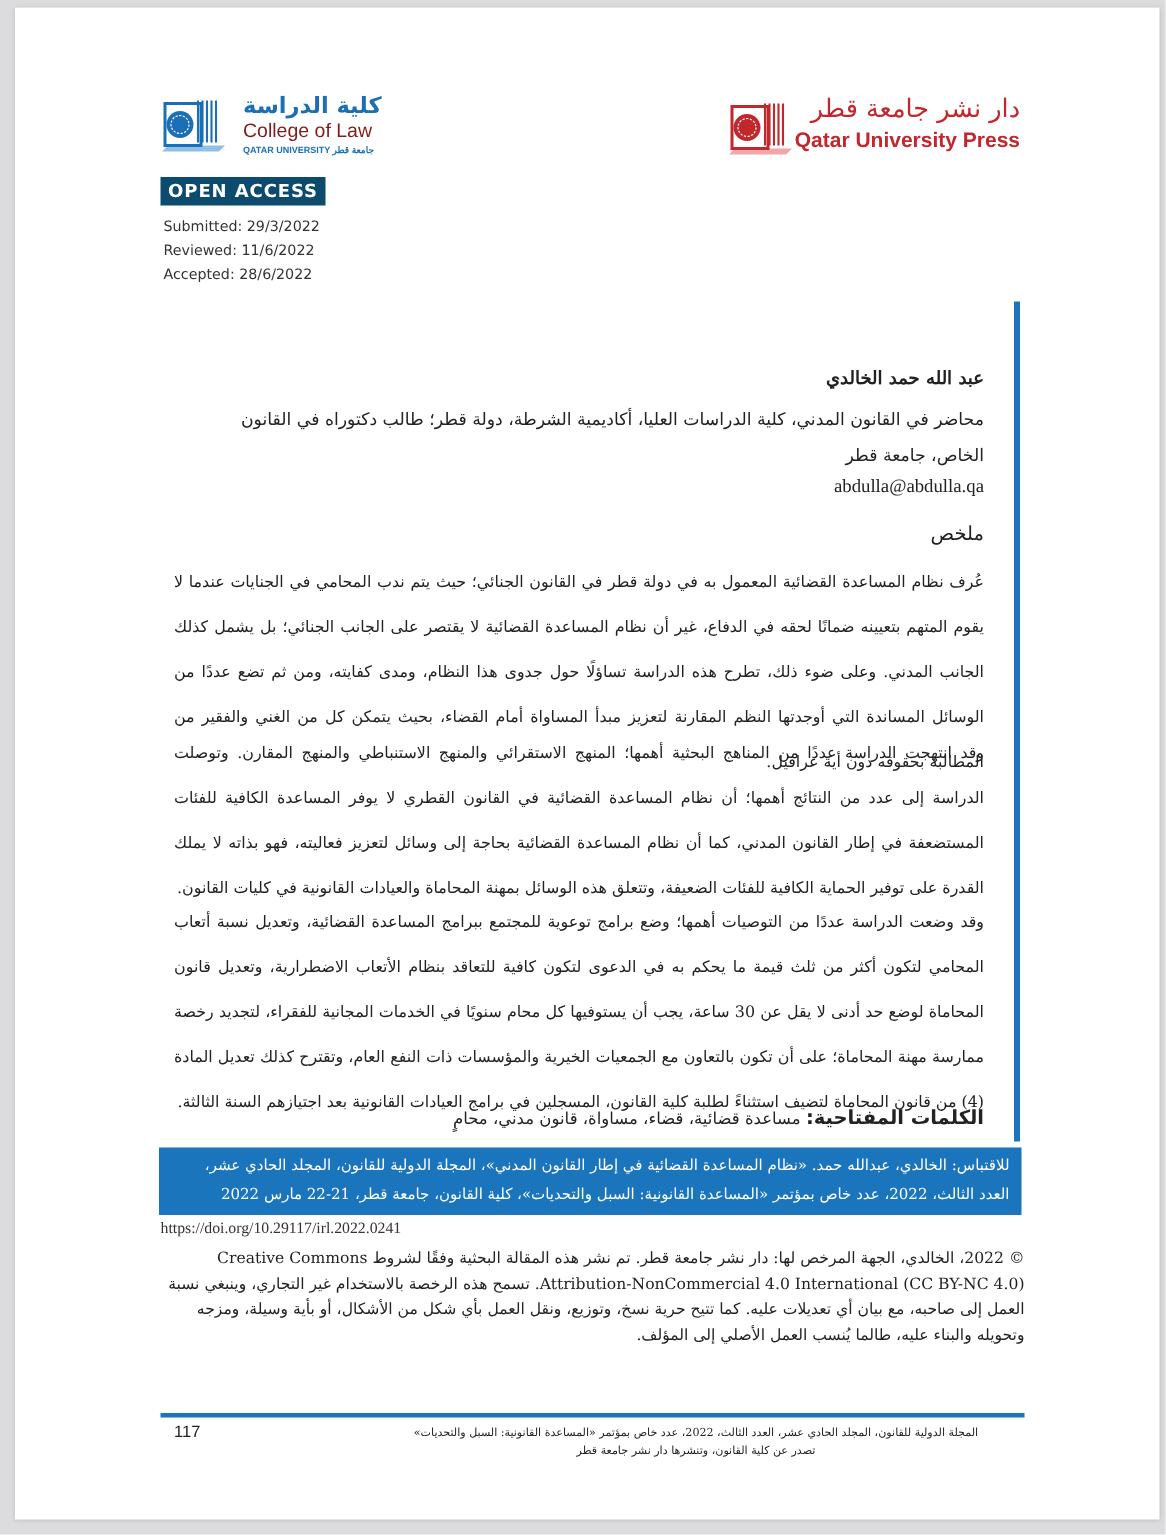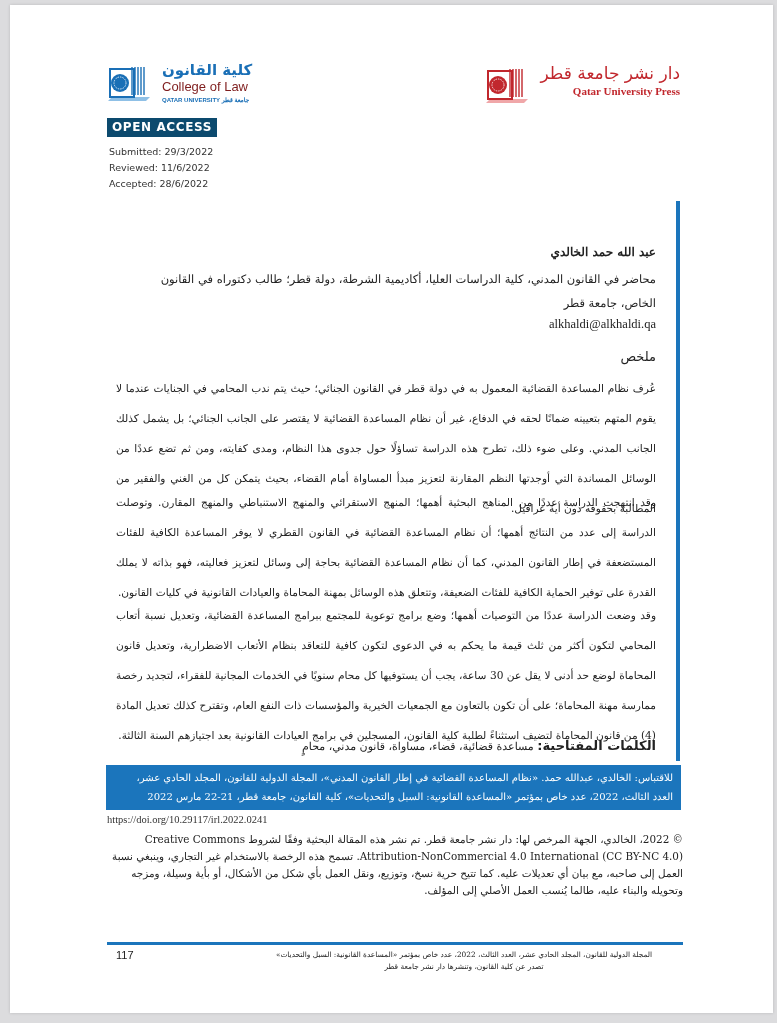--- a/index.html
+++ b/index.html
@@ -6,21 +6,21 @@
   body { width:777px; height:1023px; background:#dcdcde; font-family:"DejaVu Sans", sans-serif; overflow:hidden; position:relative; }
   .page { position:absolute; left:10px; top:5px; width:763px; height:1008px; background:#ffffff; box-shadow:0 0 3px rgba(0,0,0,0.15); }
   .abs { position:absolute; }
   .logo-law { left:96px; top:54px; width:160px; height:50px; }
   .logo-press { left:474px; top:56px; width:200px; height:48px; }
   .logo-mark { position:absolute; left:0; top:4px; width:44px; height:40px; }
   .law-ar { position:absolute; left:56px; top:2px; font-family:"DejaVu Sans", sans-serif; font-size:15px; font-weight:bold; color:#1a6fb6; direction:rtl; }
   .law-en { position:absolute; left:56px; top:20px; font-family:"Liberation Sans", sans-serif; font-size:13px; color:#7f1d1d; }
   .law-sub { position:absolute; left:56px; top:37px; font-family:"Liberation Sans", sans-serif; font-size:6px; font-weight:bold; color:#1a6fb6; }
   .press-ar { position:absolute; right:4px; top:2px; font-size:17px; color:#c1272d; direction:rtl; white-space:nowrap; }
-  .press-en { position:absolute; right:4px; top:24px; font-family:Liberation Serif, serif; font-size:11px; font-weight:bold; color:#c1272d; white-space:nowrap; }
+  .press-en { position:absolute; right:4px; top:24px; font-family:Liberation Sans, sans-serif; font-size:14px; font-weight:bold; color:#c1272d; white-space:nowrap; }
   .open-access { left:97px; top:113px; width:110px; height:19px; background:#0c4a6e; color:#ffffff; font-family:"DejaVu Sans", sans-serif; font-weight:bold; font-size:12px; letter-spacing:0.6px; line-height:19px; text-align:center; }
   .dates { left:99px; top:139px; font-family:"DejaVu Sans", sans-serif; font-size:9.5px; color:#333; line-height:16px; }
   .rule { left:666px; top:196px; width:4px; height:560px; background:#1b75bc; }
   .rtl { direction:rtl; text-align:right; }
   .title { right:117px; top:194px; font-size:18px; color:#222; white-space:nowrap; }
   .author { right:117px; top:240px; font-family:"DejaVu Serif", serif; font-size:12px; font-weight:bold; color:#222; }
   .affil { right:117px; top:262px; width:530px; font-family:"DejaVu Serif", serif; font-size:11.5px; color:#222; line-height:24px; }
   .email { right:117px; top:312px; font-family:"Liberation Serif", serif; font-size:12.5px; color:#222; direction:ltr; }
   .abs-head { right:117px; top:344px; font-size:13px; color:#222; }
   .para { right:117px; width:540px; font-family:"DejaVu Serif", serif; font-size:10.6px; color:#222; line-height:30px; text-align:justify; text-align-last:right; }
@@ -48,21 +48,21 @@
       <circle cx="14" cy="20" r="9" fill="#1a6fb6"></circle>
       <circle cx="14" cy="20" r="6" fill="none" stroke="#ffffff" stroke-width="0.8" stroke-dasharray="1.5 1"></circle>
       <g stroke="#1a6fb6" stroke-width="1.4">
         <line x1="26" y1="4" x2="26" y2="32"></line>
           <line x1="29" y1="4" x2="29" y2="32"></line>
         <line x1="32" y1="4" x2="32" y2="32"></line>
           <line x1="35" y1="4" x2="35" y2="32"></line>
         <line x1="38" y1="4" x2="38" y2="32"></line>
       </g>
     </svg>
-    <div class="law-ar">كلية القانون</div>
+    <div class="law-ar">كلية الدراسة</div>
     <div class="law-en">College of Law</div>
     <div class="law-sub">QATAR UNIVERSITY جامعة قطر</div>
   </div>
 
   <div class="abs logo-press">
     <svg class="logo-mark" viewBox="0 0 44 40">
       <polygon points="2,38 40,38 44,34 6,34" fill="#f0a7a9"></polygon>
       <rect x="4" y="6" width="24" height="28" fill="none" stroke="#c1272d" stroke-width="2"></rect>
       <circle cx="14" cy="20" r="9" fill="#c1272d"></circle>
       <circle cx="14" cy="20" r="6" fill="none" stroke="#ffffff" stroke-width="0.8" stroke-dasharray="1.5 1"></circle>
@@ -83,21 +83,21 @@
   <div class="abs dates">
     <div>Submitted: 29/3/2022</div>
     <div>Reviewed: 11/6/2022</div>
     <div>Accepted: 28/6/2022</div>
   </div>
 
   <div class="abs rule"></div>
 
   <div class="abs rtl author">عبد الله حمد الخالدي</div>
   <div class="abs rtl affil">محاضر في القانون المدني، كلية الدراسات العليا، أكاديمية الشرطة، دولة قطر؛ طالب دكتوراه في القانون الخاص، جامعة قطر</div>
-  <div class="abs email">alkhaldi@alkhaldi.qa</div>
+  <div class="abs email">abdulla@abdulla.qa</div>
 
   <div class="abs rtl abs-head">ملخص</div>
   <div class="abs rtl para p1">عُرف نظام المساعدة القضائية المعمول به في دولة قطر في القانون الجنائي؛ حيث يتم ندب المحامي في الجنايات عندما لا يقوم المتهم بتعيينه ضمانًا لحقه في الدفاع، غير أن نظام المساعدة القضائية لا يقتصر على الجانب الجنائي؛ بل يشمل كذلك الجانب المدني. وعلى ضوء ذلك، تطرح هذه الدراسة تساؤلًا حول جدوى هذا النظام، ومدى كفايته، ومن ثم تضع عددًا من الوسائل المساندة التي أوجدتها النظم المقارنة لتعزيز مبدأ المساواة أمام القضاء، بحيث يتمكن كل من الغني والفقير من المطالبة بحقوقه دون أية عراقيل.</div>
   <div class="abs rtl para p2">وقد انتهجت الدراسة عددًا من المناهج البحثية أهمها؛ المنهج الاستقرائي والمنهج الاستنباطي والمنهج المقارن. وتوصلت الدراسة إلى عدد من النتائج أهمها؛ أن نظام المساعدة القضائية في القانون القطري لا يوفر المساعدة الكافية للفئات المستضعفة في إطار القانون المدني، كما أن نظام المساعدة القضائية بحاجة إلى وسائل لتعزيز فعاليته، فهو بذاته لا يملك القدرة على توفير الحماية الكافية للفئات الضعيفة، وتتعلق هذه الوسائل بمهنة المحاماة والعيادات القانونية في كليات القانون.</div>
   <div class="abs rtl para p3">وقد وضعت الدراسة عددًا من التوصيات أهمها؛ وضع برامج توعوية للمجتمع ببرامج المساعدة القضائية، وتعديل نسبة أتعاب المحامي لتكون أكثر من ثلث قيمة ما يحكم به في الدعوى لتكون كافية للتعاقد بنظام الأتعاب الاضطرارية، وتعديل قانون المحاماة لوضع حد أدنى لا يقل عن 30 ساعة، يجب أن يستوفيها كل محام سنويًا في الخدمات المجانية للفقراء، لتجديد رخصة ممارسة مهنة المحاماة؛ على أن تكون بالتعاون مع الجمعيات الخيرية والمؤسسات ذات النفع العام، وتقترح كذلك تعديل المادة (4) من قانون المحاماة لتضيف استثناءً لطلبة كلية القانون، المسجلين في برامج العيادات القانونية بعد اجتيازهم السنة الثالثة.</div>
 
   <div class="abs rtl keywords">
     <span class="kw-label">الكلمات المفتاحية:</span>
     <span>مساعدة قضائية، قضاء، مساواة، قانون مدني، محامٍ</span>
   </div>

